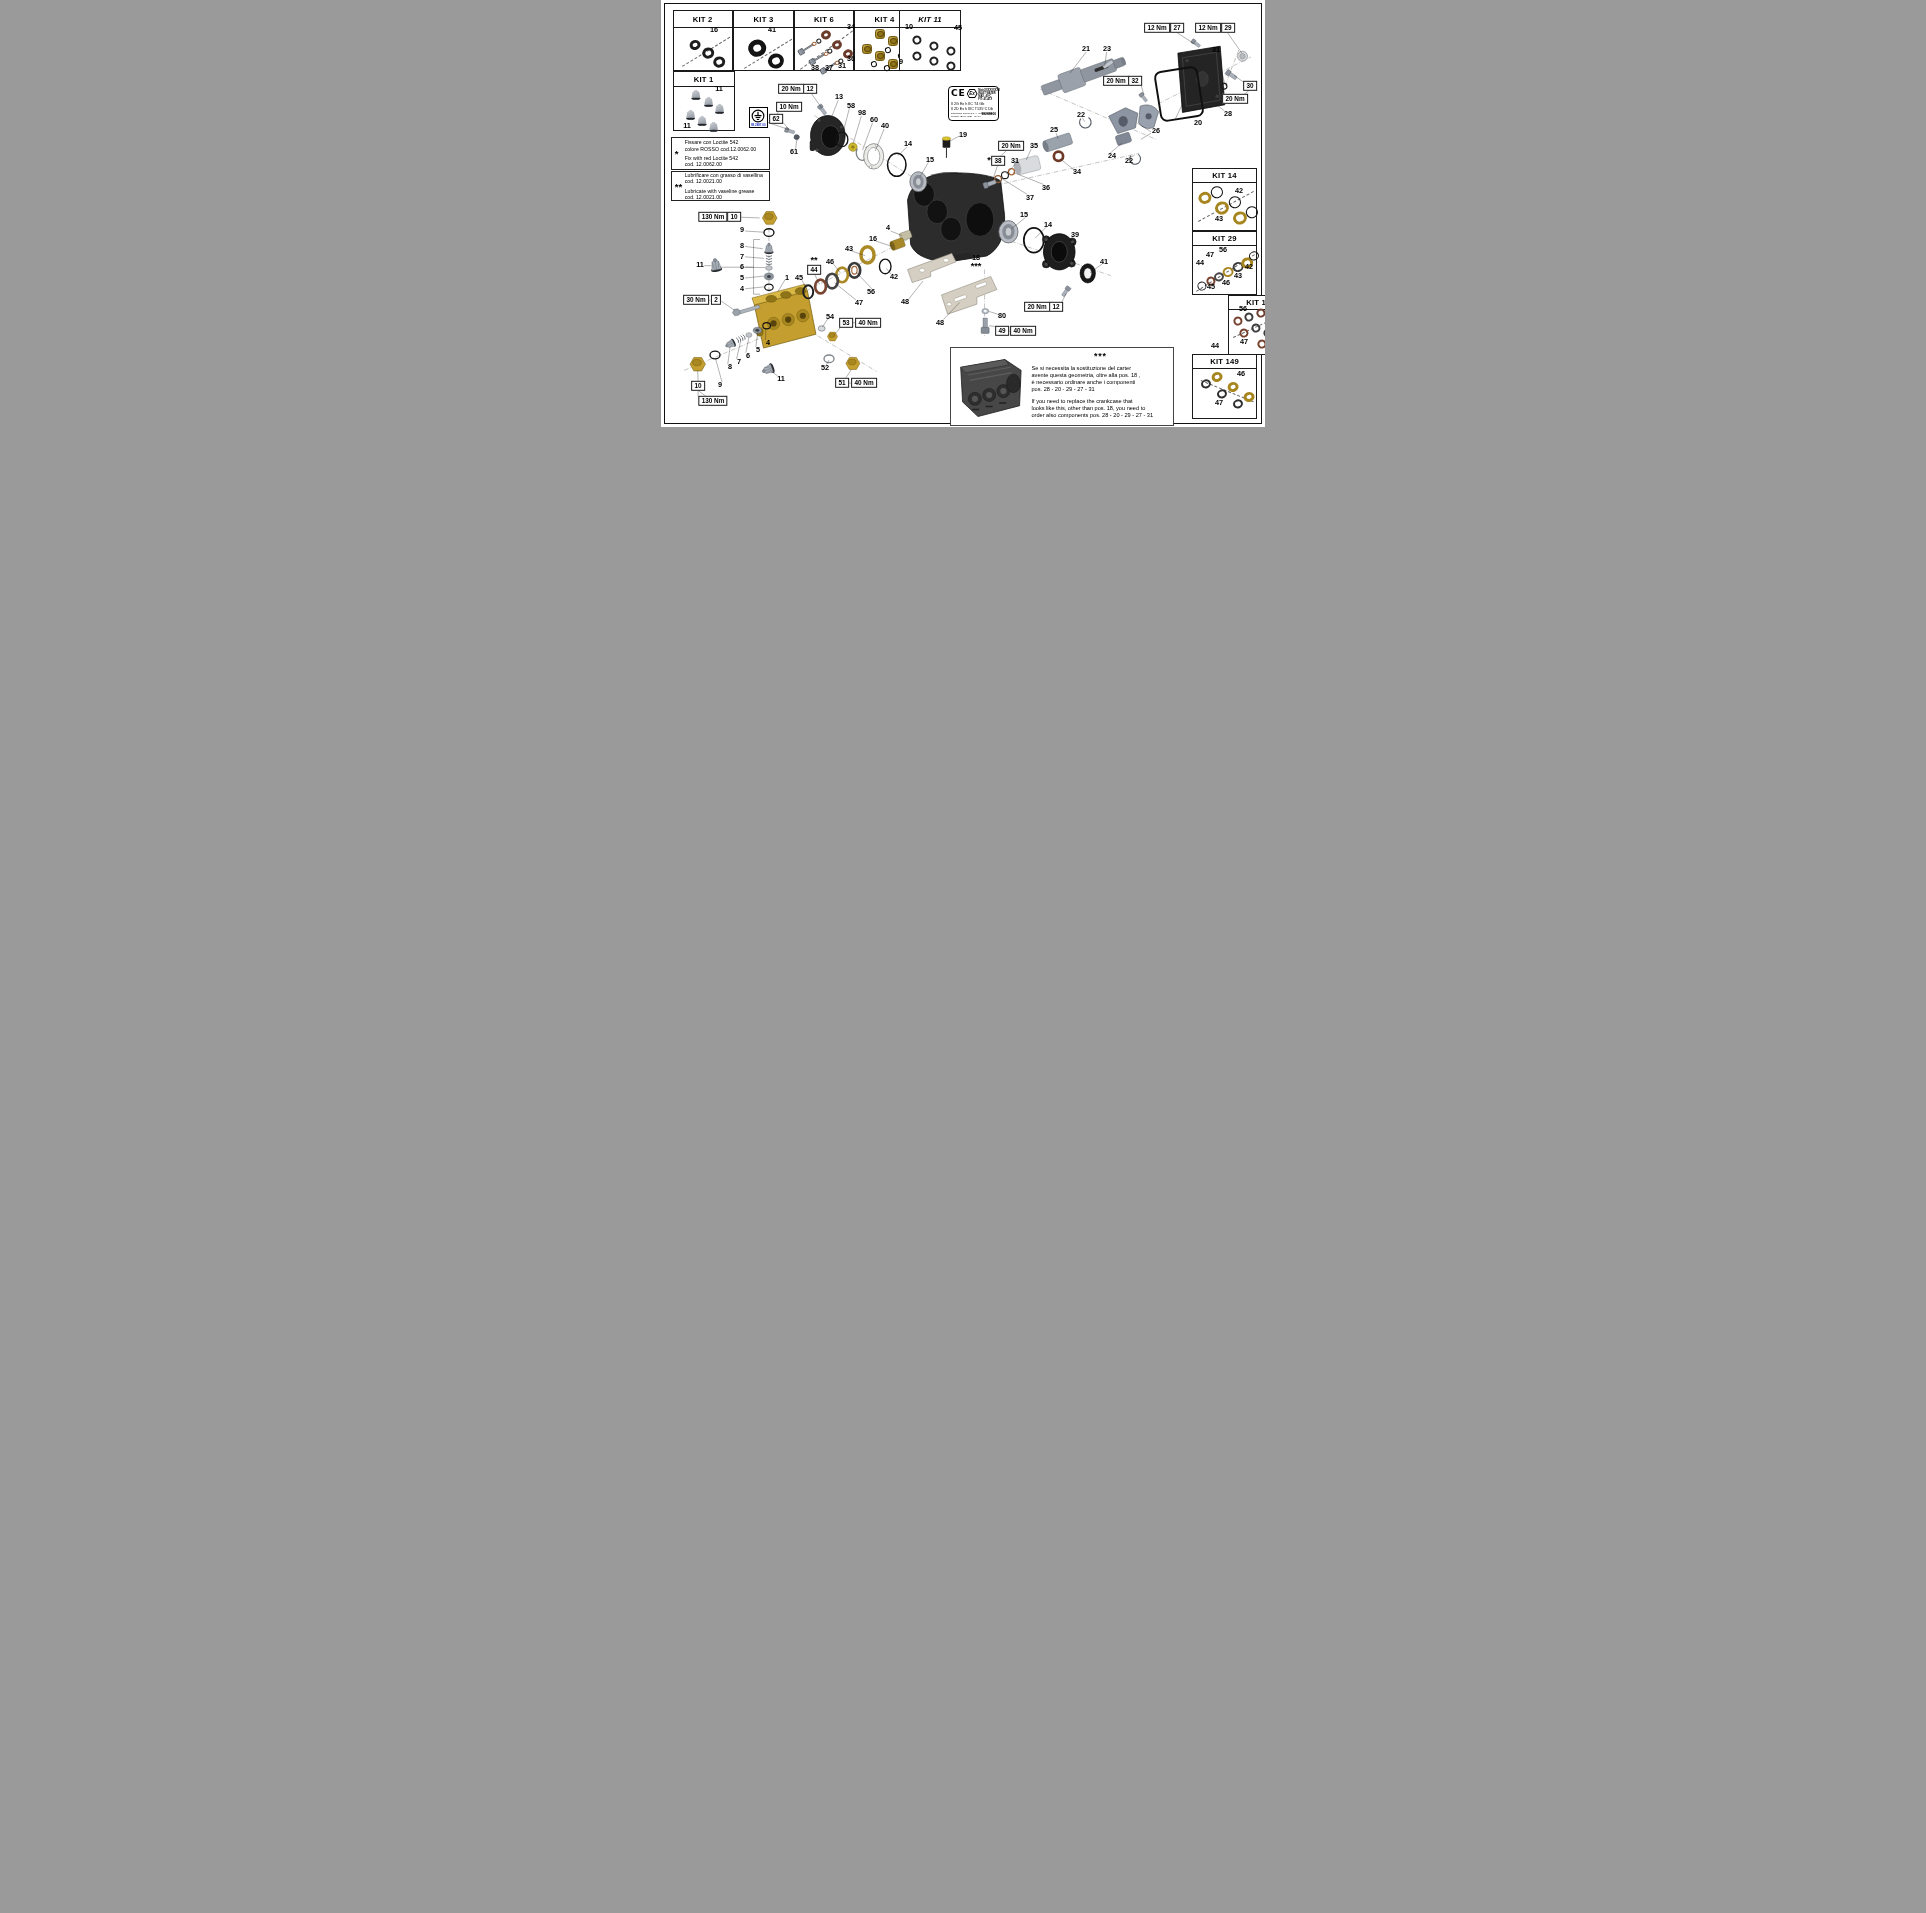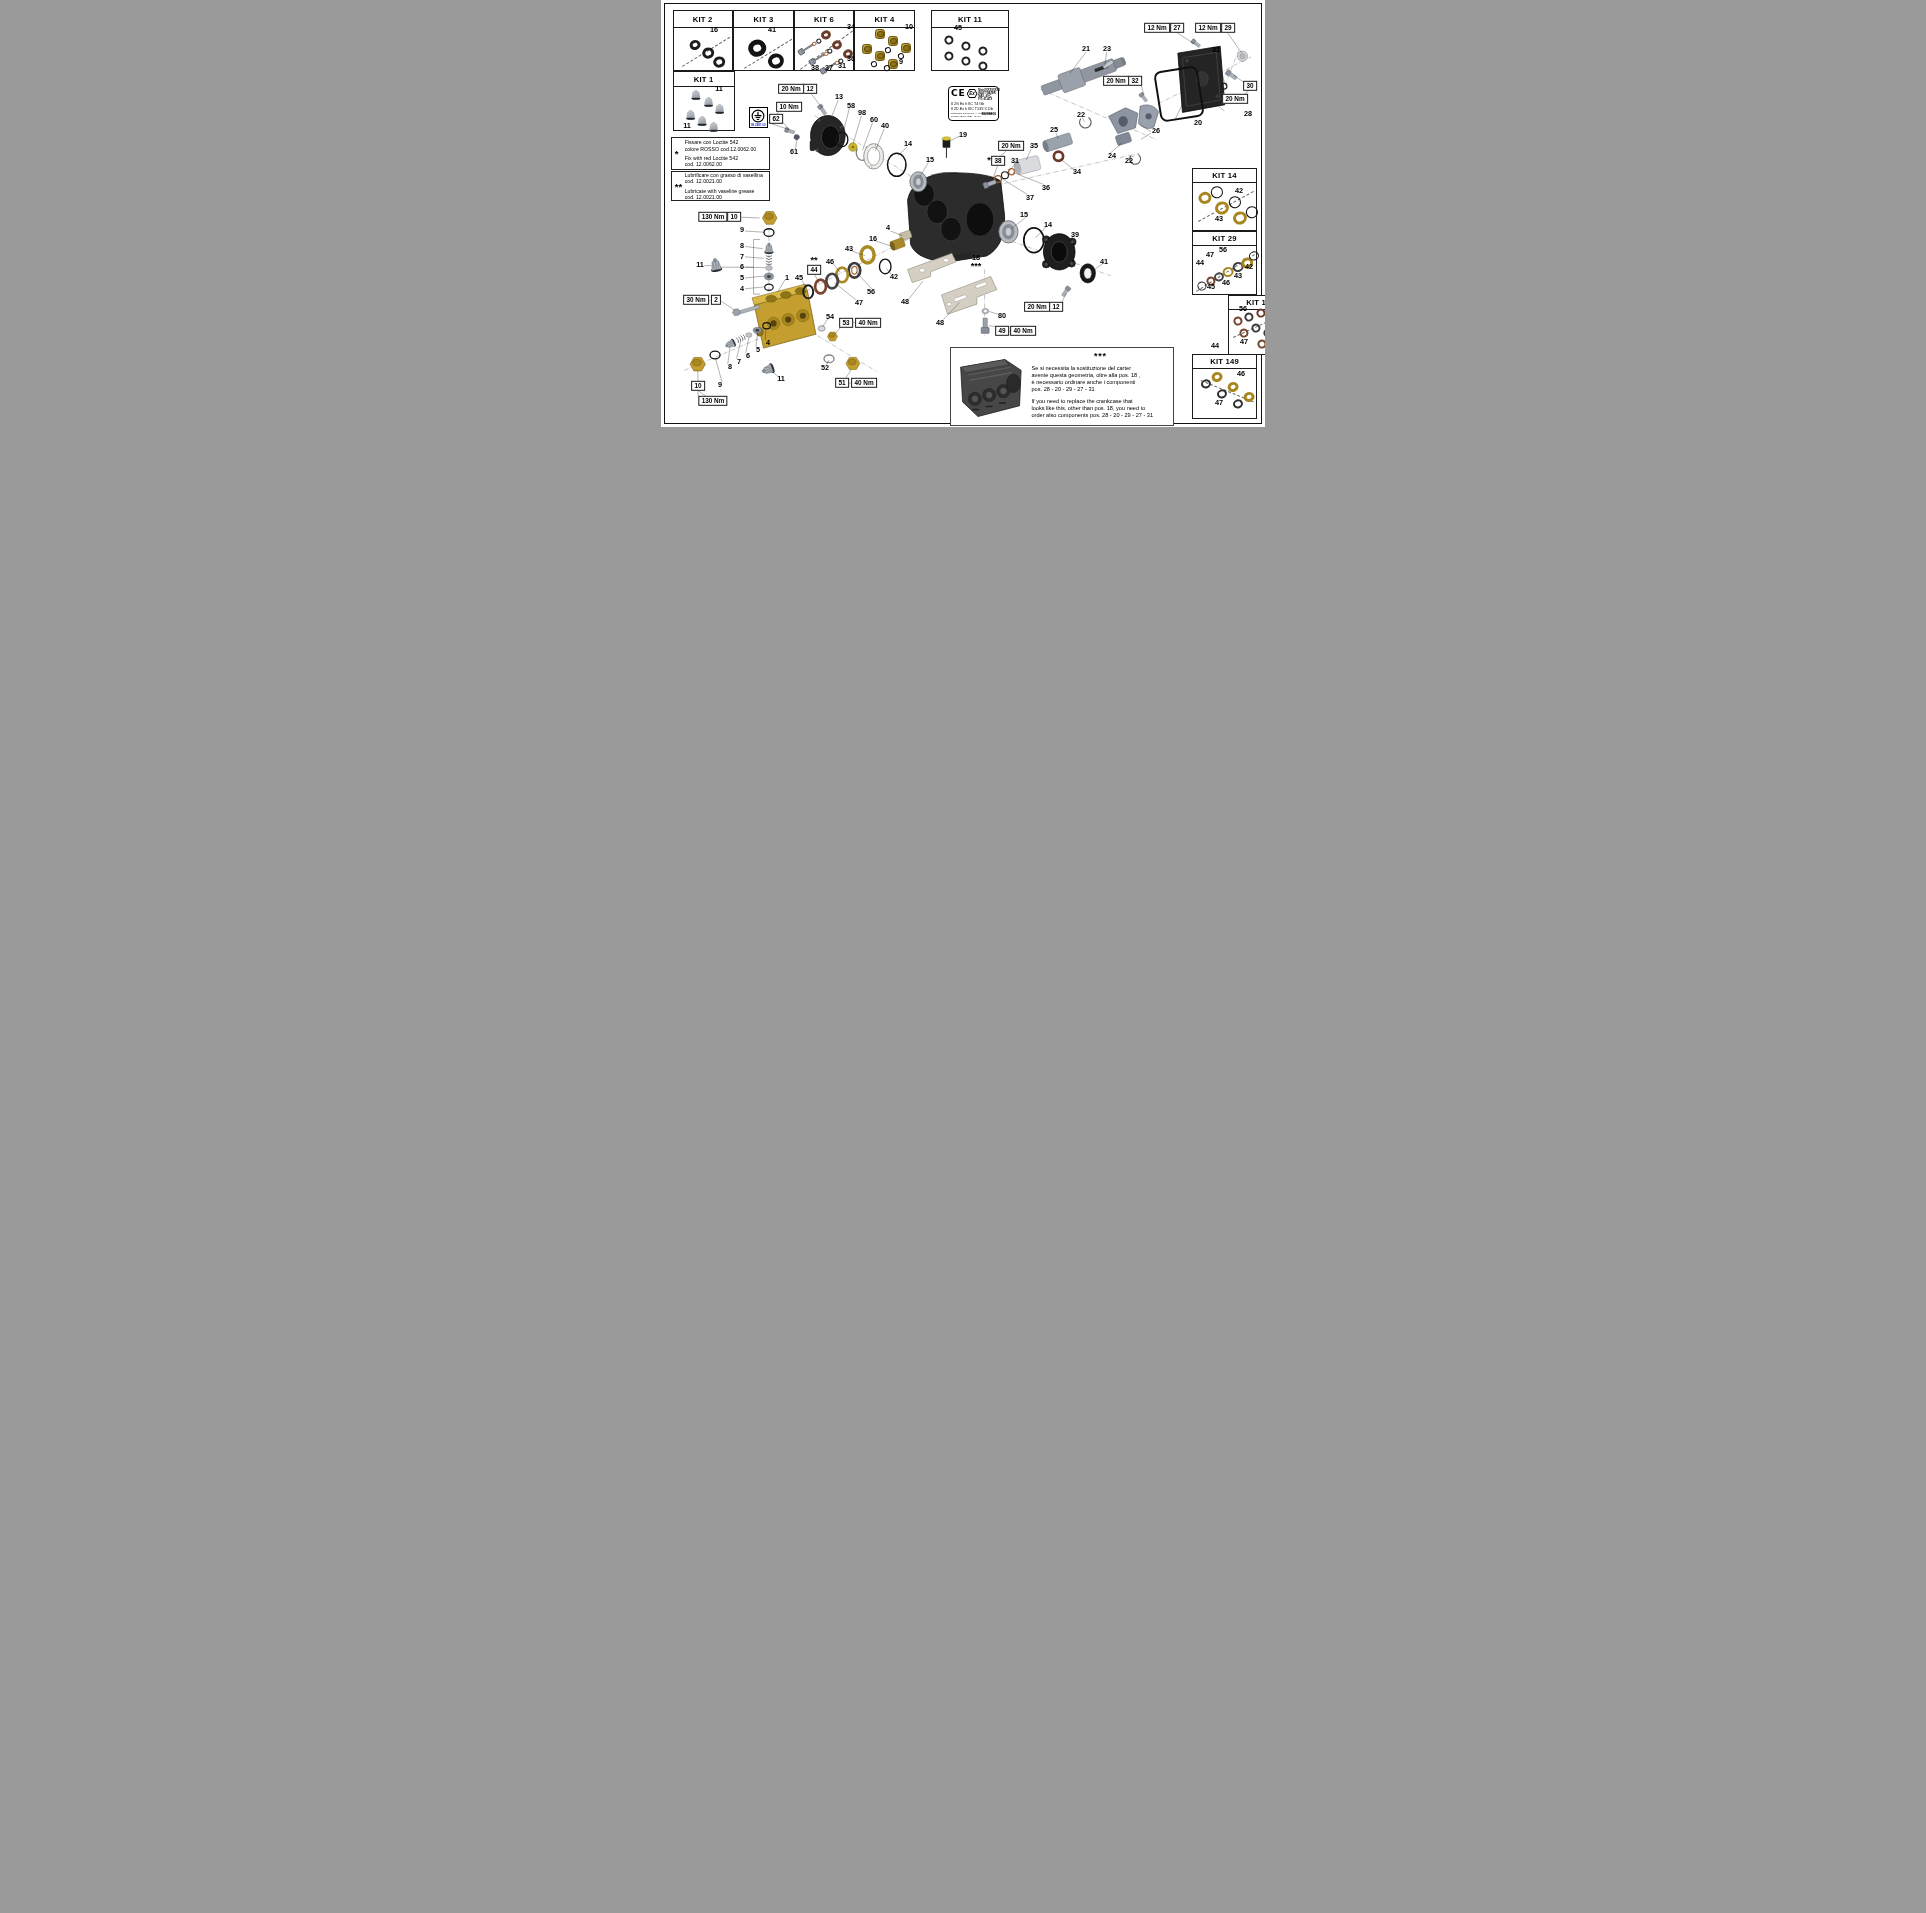--- a/index.html
+++ b/index.html
@@ -605,21 +605,21 @@
           <div class="ph"></div>
         </div>
         <div class="plug" style="left: 38px; top: 53px; width: 10px; height: 10px;">
           <div class="ph"></div>
         </div>
         <div class="ring" style="left: 33px; top: 39px; width: 6.2px; height: 5.8px; border: 1.7px solid rgb(17, 17, 17);"></div>
         <div class="ring" style="left: 46px; top: 45px; width: 6.2px; height: 5.8px; border: 1.7px solid rgb(17, 17, 17);"></div>
         <div class="ring" style="left: 19px; top: 53px; width: 6.2px; height: 5.8px; border: 1.7px solid rgb(17, 17, 17);"></div>
         <div class="ring" style="left: 32px; top: 57px; width: 6.2px; height: 5.8px; border: 1.7px solid rgb(17, 17, 17);"></div>
       </div>
-      <div class="kit" style="left: 270px; top: 10.4px; width: 78px; height: 61px;">
+      <div class="kit" style="left: 238px; top: 10.4px; width: 62px; height: 61px; font-style: italic;">
         <div class="kit-title" style="height: 15.4px;">KIT 11</div>
         <div class="ring" style="left: 17px; top: 29px; width: 9.2px; height: 8.9px; border: 2.1px solid rgb(34, 34, 34);"></div>
         <div class="ring" style="left: 34px; top: 35px; width: 9.2px; height: 8.9px; border: 2.1px solid rgb(34, 34, 34);"></div>
         <div class="ring" style="left: 51px; top: 40px; width: 9.2px; height: 8.9px; border: 2.1px solid rgb(34, 34, 34);"></div>
         <div class="ring" style="left: 17px; top: 45px; width: 9.2px; height: 8.9px; border: 2.1px solid rgb(34, 34, 34);"></div>
         <div class="ring" style="left: 34px; top: 50px; width: 9.2px; height: 8.9px; border: 2.1px solid rgb(34, 34, 34);"></div>
         <div class="ring" style="left: 51px; top: 55px; width: 9.2px; height: 8.9px; border: 2.1px solid rgb(34, 34, 34);"></div>
       </div>
       <div class="kit" style="left: 11.6px; top: 71px; width: 62px; height: 60px;">
         <div class="kit-title" style="height: 14px;">KIT 1</div>
@@ -713,21 +713,21 @@
       <div class="callout boxed" style="left: 181px; top: 383px;">51</div>
       <div class="callout boxed" style="left: 203px; top: 383px;">40 Nm</div>
       <div class="callout boxed" style="left: 37px; top: 386px;">10</div>
       <div class="callout boxed" style="left: 52px; top: 401px;">130 Nm</div>
       <div class="callout boxed" style="left: 341px; top: 331px;">49</div>
       <div class="callout boxed" style="left: 362px; top: 331px;">40 Nm</div>
       <div class="callout boxed" style="left: 153px; top: 270px;">44</div>
       <div class="callout" style="left: 425px; top: 49px;">21</div>
       <div class="callout" style="left: 446px; top: 49px;">23</div>
       <div class="callout" style="left: 555px; top: 50px;">31</div>
-      <div class="callout" style="left: 587px; top: 114px;">28</div>
+      <div class="callout" style="left: 567px; top: 114px;">28</div>
       <div class="callout" style="left: 511px; top: 123px; margin-left: 26px;">20</div>
       <div class="callout" style="left: 420px; top: 115px;">22</div>
       <div class="callout" style="left: 495px; top: 131px;">26</div>
       <div class="callout" style="left: 393px; top: 130px;">25</div>
       <div class="callout" style="left: 451px; top: 156px;">24</div>
       <div class="callout" style="left: 468px; top: 161px;">22</div>
       <div class="callout" style="left: 416px; top: 172px;">34</div>
       <div class="callout" style="left: 373px; top: 146px;">35</div>
       <div class="callout" style="left: 354px; top: 161px;">31</div>
       <div class="callout" style="left: 385px; top: 188px;">36</div>

